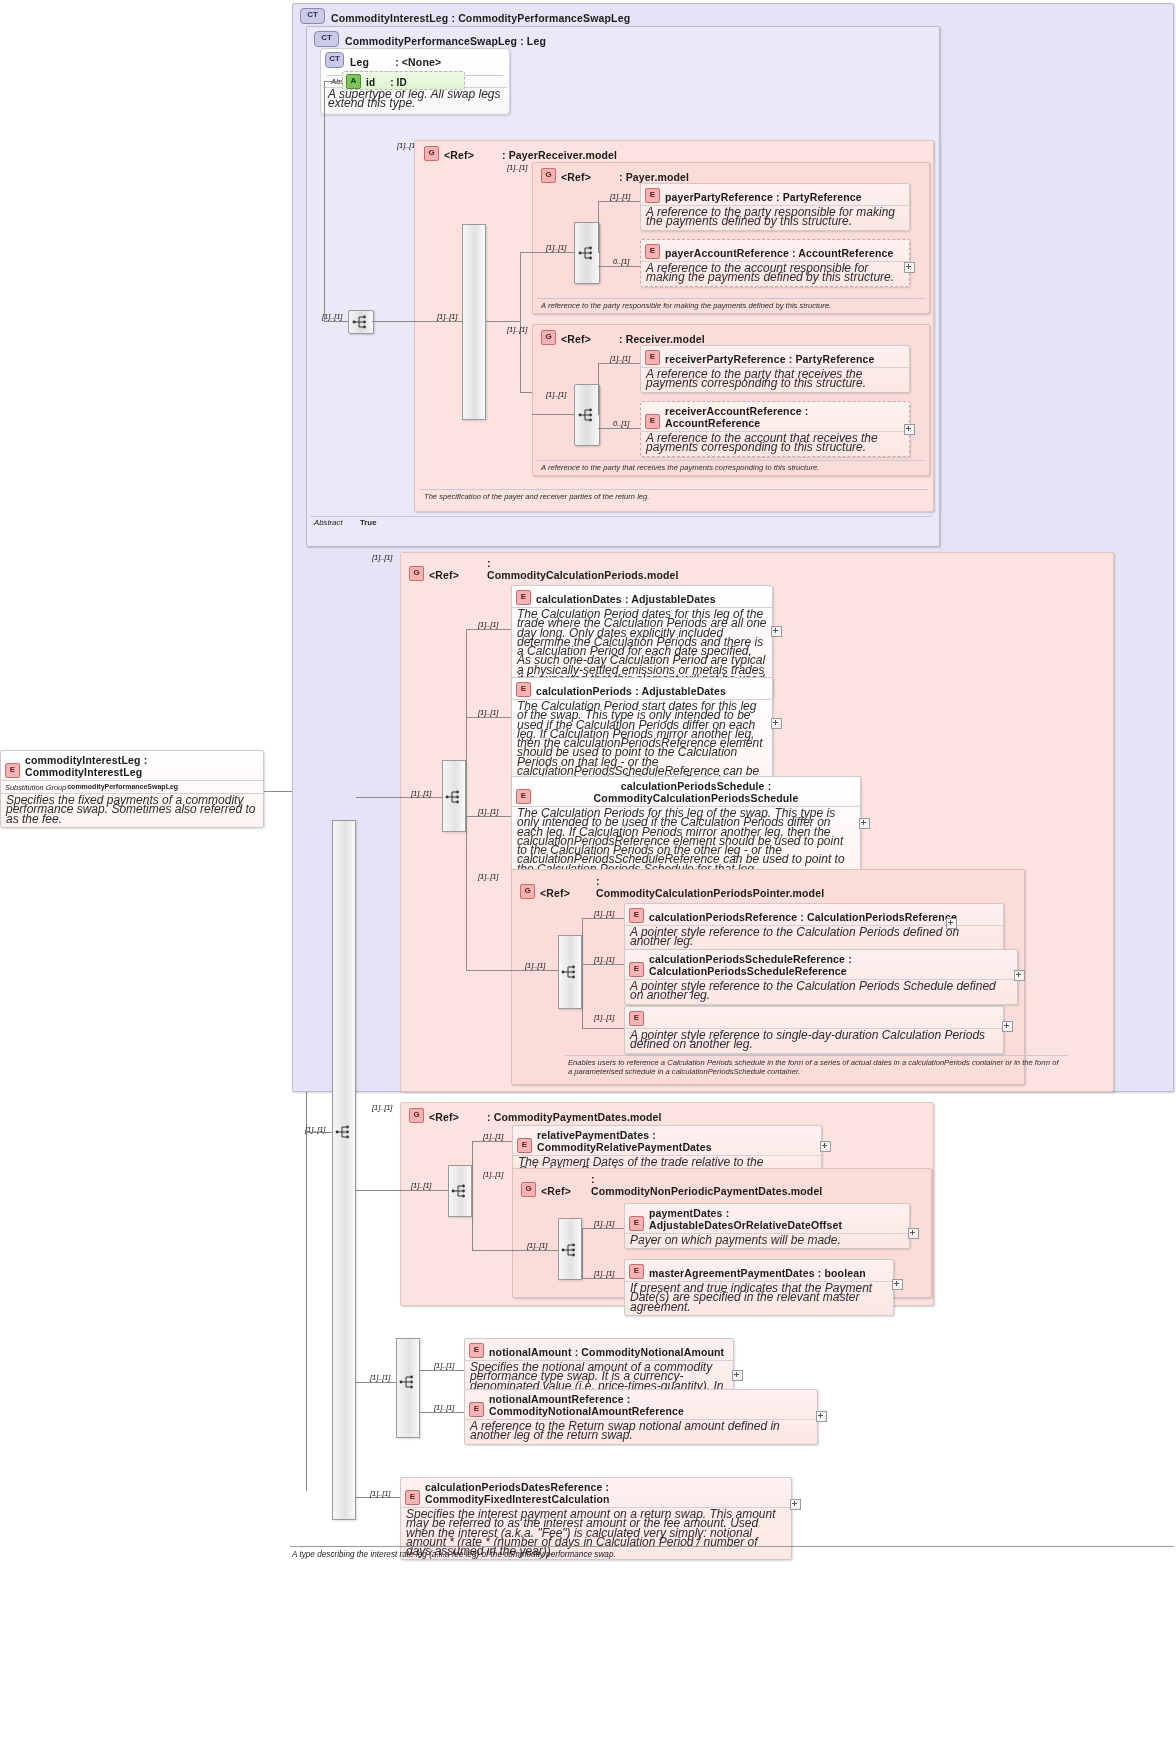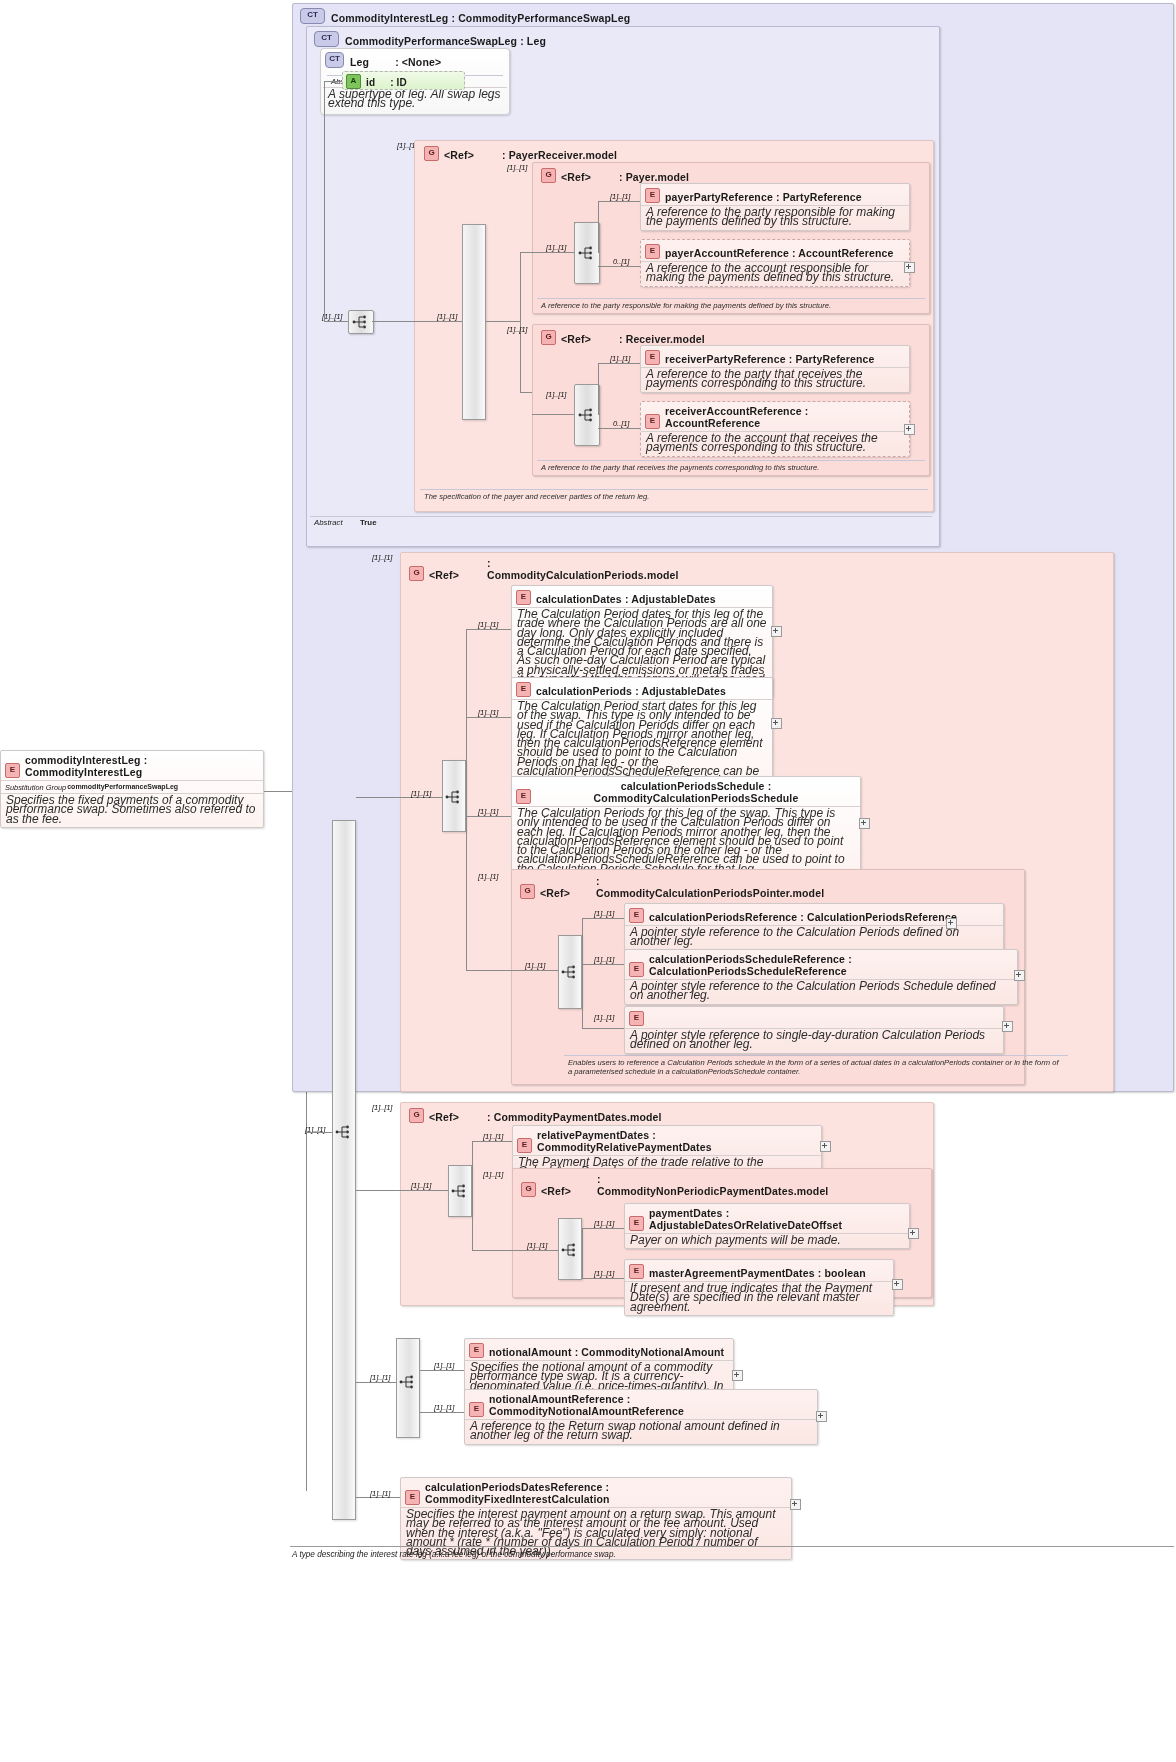--- a/index.html
+++ b/index.html
@@ -467,21 +467,21 @@
   </div>
   <div class="plus" style="left:820px;top:1141px;"></div>
 
   <div class="ln lnh abs" style="left:472px;top:1250px;width:40px;"></div>
   <div class="ln lnv abs" style="left:472px;top:1191px;height:60px;"></div>
   <div class="card" style="left:483px;top:1170px;">[1]..[1]</div>
   <div class="abs g-box" style="left:512px;top:1168px;width:420px;height:130px;"></div>
   <div class="abs hdr" style="left:517px;top:1170px;width:250px;">
     <span class="badge badge-g">G</span>
     <span class="ttl">&lt;Ref&gt;</span>
-    <span class="ttl" style="margin-left:26px;width:160px;display:inline-block;">: CommodityNonPeriodicPaymentDates.model</span>
+    <span class="ttl" style="margin-left:20px;width:160px;display:inline-block;">: CommodityNonPeriodicPaymentDates.model</span>
   </div>
 
   <div class="abs" style="left:558px;top:1218px;width:24px;height:62px;border:1px solid #9a9a9a;
               background:linear-gradient(to right,#f6f6f6 0%,#e2e2e2 55%,#fafafa 100%);
               box-shadow:1px 1px 2px rgba(0,0,0,.15);"></div>
   <div class="seq" style="left:558px;top:1238px;width:24px;height:24px;border:none;background:none;box-shadow:none;">
     <svg width="18" height="14" viewBox="0 0 18 14">
       <circle cx="2" cy="7" r="1.4" fill="#333"></circle>
       <line x1="3" y1="7" x2="7" y2="7" stroke="#333" stroke-width="1"></line>
       <line x1="7" y1="2" x2="7" y2="12" stroke="#333" stroke-width="1"></line>

